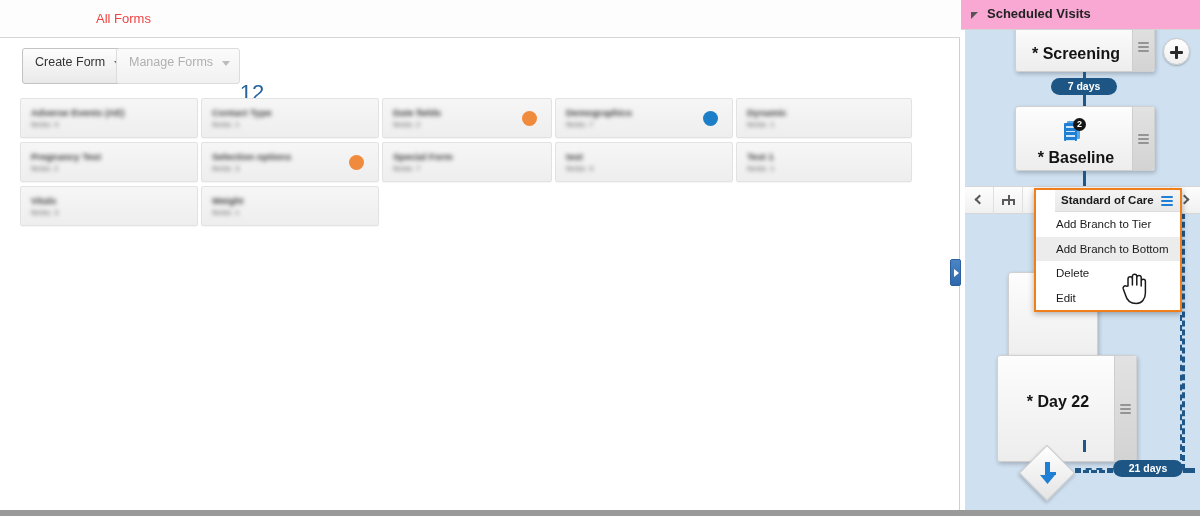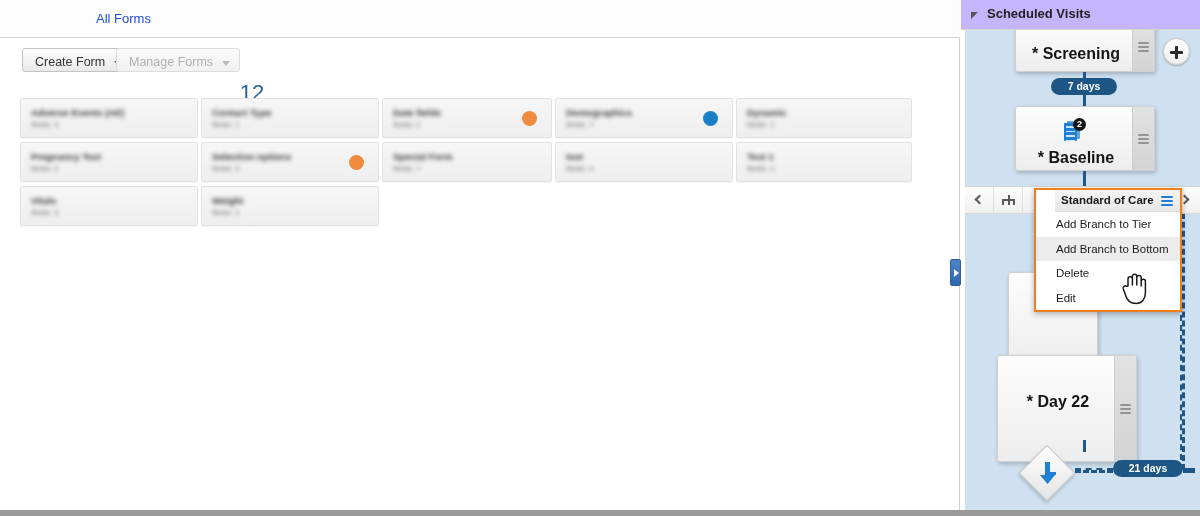--- a/index.html
+++ b/index.html
@@ -48,32 +48,32 @@
   .tab.active {
     left: 14px;
     background: #ffffff;
     border-top: 3px solid #2f7cc4;
     border-left: 1px solid #d6d6d6;
     border-right: 1px solid #d6d6d6;
     border-bottom: 1px solid #ffffff;
     color: #3b7ec0;
     line-height: 36px;
   }
-  .tab.inactive { left: 80px; color: #1d4ed8; }
+  .tab.inactive { left: 80px; color: #ef4444; }
 
   
   #toolbar {
     position: absolute;
     left: 0; top: 38px;
     width: 960px; height: 52px;
   }
   .btn {
     position: absolute;
     top: 10px;
-    height: 24px;
+    height: 36px;
     line-height: 26px;
     padding: 0 26px 12px 12px;
     font-size: 12.5px;
     border: 1px solid #c3c3c3;
     border-radius: 3px;
     background: linear-gradient(#fdfdfd, #e9e9e9);
     color: #333;
     cursor: pointer;
     white-space: nowrap;
   }
@@ -158,21 +158,21 @@
     position: absolute;
     left: 961px; top: 0;
     width: 239px; height: 510px;
     background: #ffffff;
     overflow: hidden;
   }
   #panel-header {
     position: absolute;
     left: 0; top: 0;
     width: 239px; height: 30px;
-    background: #c4b5fd;
+    background: #f9a8d4;
     border-bottom: 1px solid #d4d4d4;
   }
   #panel-collapse-tri {
     position: absolute;
     left: 10px; top: 12px;
     width: 0; height: 0;
     border-left: 7px solid #555;
     border-bottom: 7px solid transparent;
     cursor: pointer;
   }

